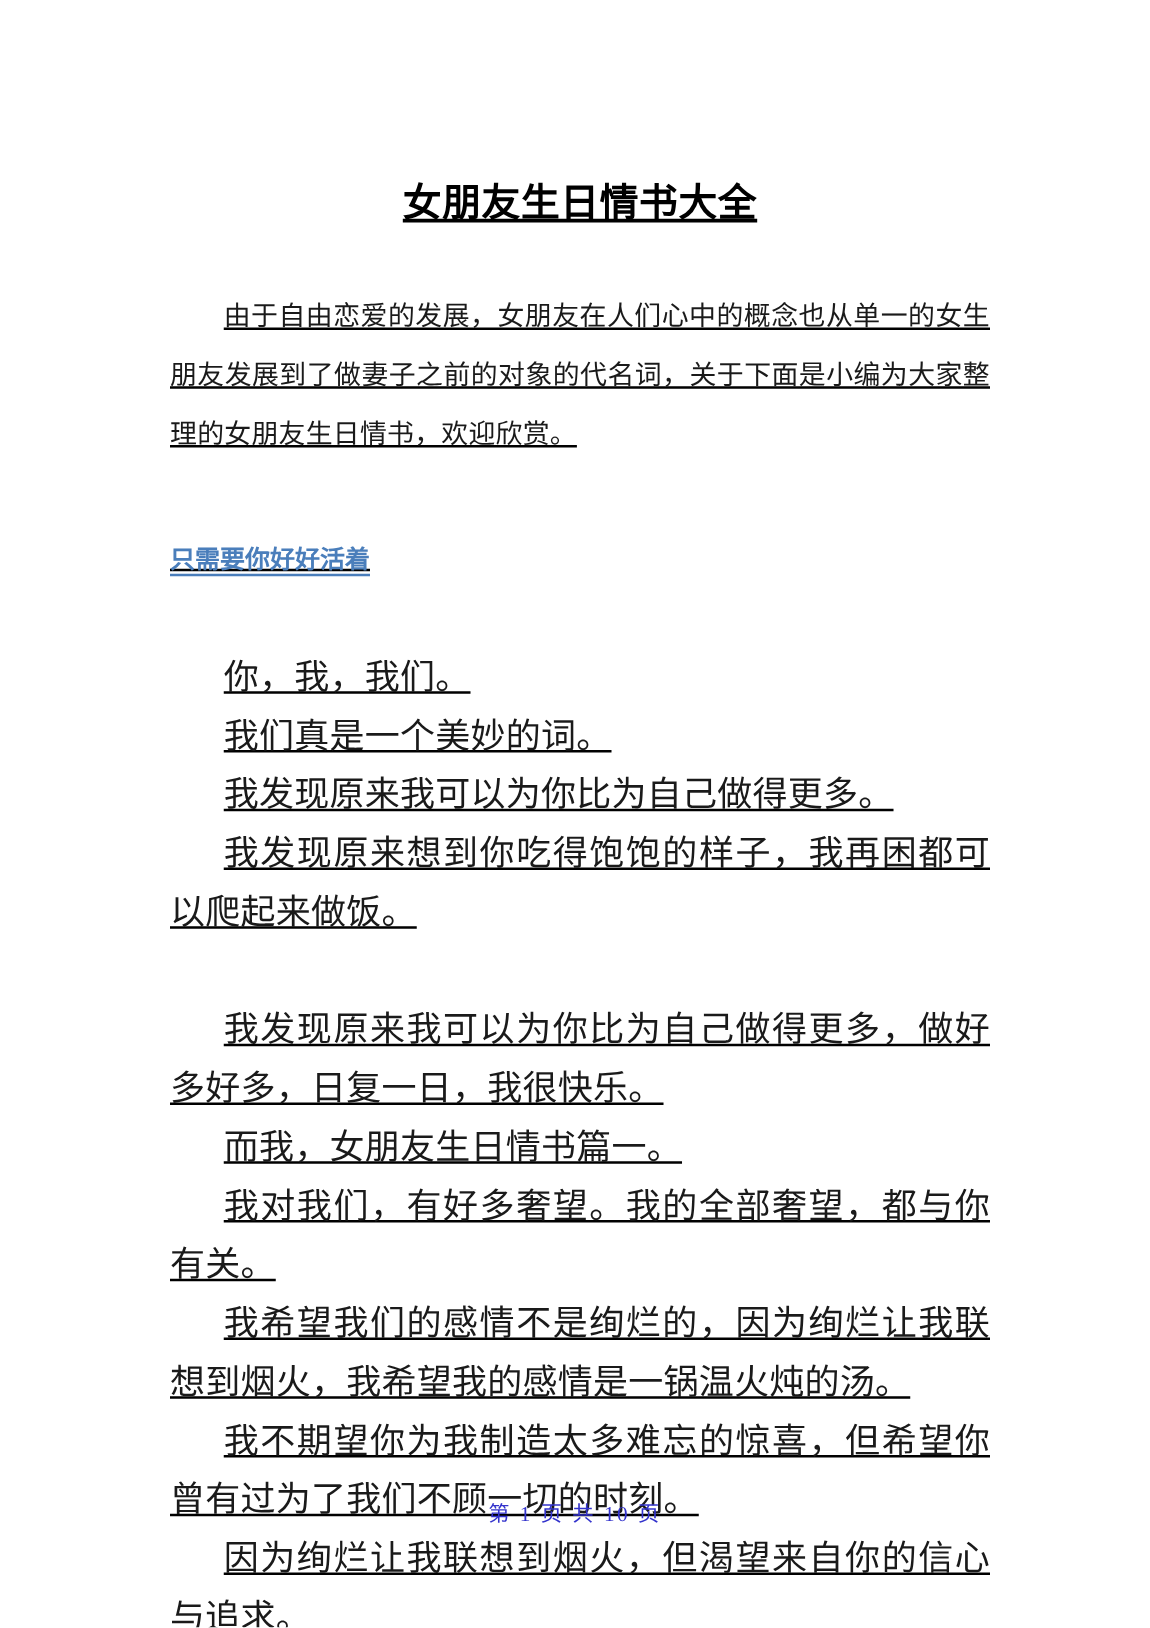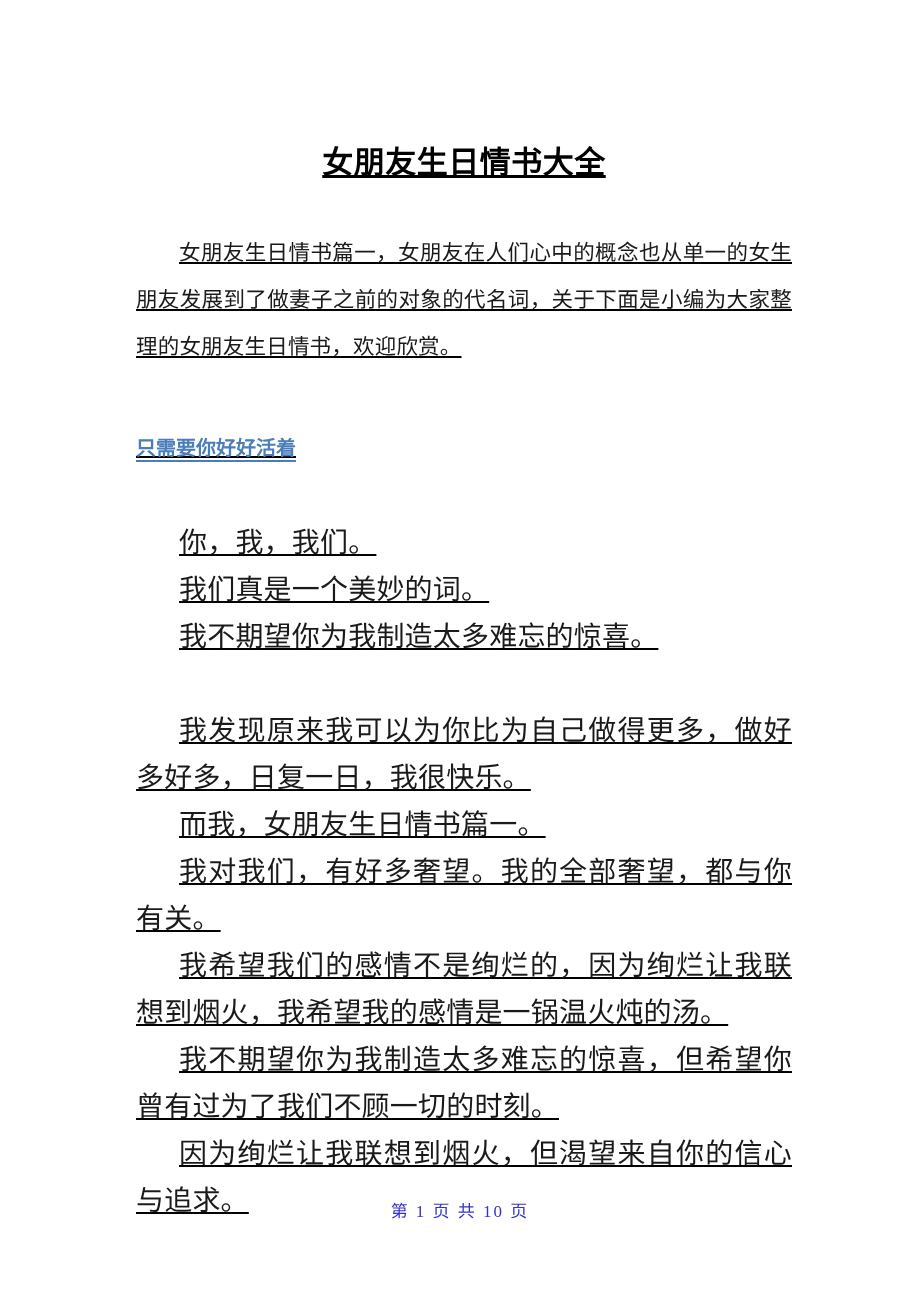--- a/index.html
+++ b/index.html
@@ -111,30 +111,31 @@
 </style>
 </head>
 <body>
 
 <div class="page">
 
   <div class="content">
 
     <h1 class="doc-title">女朋友生日情书大全</h1>
 
-    <p class="intro">女朋友生日情书篇一，女朋友在人们心中的概念也从单一的女生朋友发展到了做妻子之前的对象的代名词，关于下面是小编为大家整理的女朋友生日情书，欢迎欣赏。</p>
+    <p class="intro">由于自由恋爱的发展，女朋友在人们心中的概念也从单一的女生朋友发展到了做妻子之前的对象的代名词，关于下面是小编为大家整理的女朋友生日情书，欢迎欣赏。</p>
 
     <a class="section-heading">
       <span class="link-text">只需要你好好活着</span>
     </a>
 
     <div class="body-block">
         <p class="body-line">你，我，我们。</p>
         <p class="body-line">我们真是一个美妙的词。</p>
-        <p class="body-line">我不期望你为我制造太多难忘的惊喜。</p>
+        <p class="body-line">我发现原来我可以为你比为自己做得更多。</p>
+        <p class="body-line">我发现原来想到你吃得饱饱的样子，我再困都可以爬起来做饭。</p>
         <p class="body-line spacer-before">我发现原来我可以为你比为自己做得更多，做好多好多，日复一日，我很快乐。</p>
         <p class="body-line">而我，女朋友生日情书篇一。</p>
         <p class="body-line">我对我们，有好多奢望。我的全部奢望，都与你有关。</p>
         <p class="body-line">我希望我们的感情不是绚烂的，因为绚烂让我联想到烟火，我希望我的感情是一锅温火炖的汤。</p>
         <p class="body-line">我不期望你为我制造太多难忘的惊喜，但希望你曾有过为了我们不顾一切的时刻。</p>
         <p class="body-line">因为绚烂让我联想到烟火，但渴望来自你的信心与追求。</p>
       </div>
 
   </div>
 

